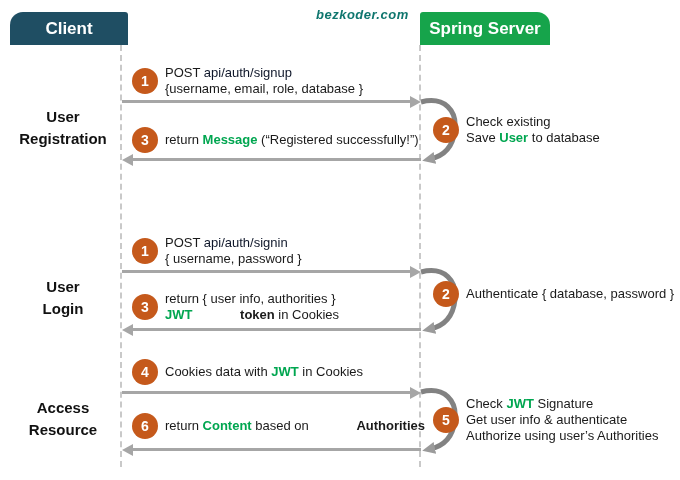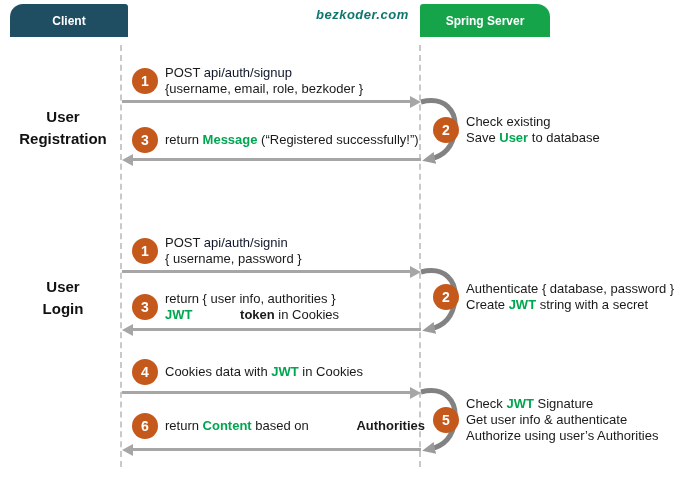--- a/index.html
+++ b/index.html
@@ -5,22 +5,22 @@
   html,body { margin:0; padding:0; background:#ffffff; }
   .canvas {
     position:relative; width:680px; height:480px; background:#ffffff; overflow:hidden;
     font-family:"Liberation Sans", sans-serif; color:#1a1a1a;
   }
   .watermark {
     position:absolute; left:316px; top:7px; font-size:13px; font-style:italic; font-weight:bold;
     color:#0f766e; letter-spacing:0.5px;
   }
   .actor-box {
-    position:absolute; top:4px; height:33px; display:flex; align-items:center; justify-content:center;
-    color:#ffffff; font-size:12px; font-weight:bold;
+    position:absolute; top:12px; height:33px; display:flex; align-items:center; justify-content:center;
+    color:#ffffff; font-size:17px; font-weight:bold;
   }
   .actor-client { left:10px; width:118px; background:#1f4e63; border-radius:13px 3px 0 0; }
   .actor-server { left:420px; width:130px; background:#16a44b; border-radius:3px 13px 0 0; }
   .lifeline { position:absolute; top:45px; height:422px; width:0; border-left:2px dashed #c9c9c9; }
   .lifeline-client { left:120px; }
   .lifeline-server { left:419px; }
   .section-label {
     position:absolute; left:2px; width:122px; text-align:center;
     font-size:15px; font-weight:bold; line-height:22px; color:#111111;
   }
@@ -57,26 +57,30 @@
   <div class="lifeline lifeline-server"></div>
 
   <div class="section-label" style="top:106px;">
     <div>User</div>
     <div>Registration</div>
   </div>
   <div class="section-label" style="top:276px;">
     <div>User</div>
     <div>Login</div>
   </div>
+  <div class="section-label" style="top:397px;">
+    <div>Access</div>
+    <div>Resource</div>
+  </div>
 
   <div class="msg-row" style="left:132px; top:65px;">
     <div class="badge">1</div>
     <div class="msg-text">
       <div><span>POST </span><span class="link">api/auth/signup</span></div>
-      <div>{username, email, role, bezkoder }</div>
+      <div>{username, email, role, database }</div>
     </div>
   </div>
   <div class="arrow-line" style="left:122px; top:100px; width:288px;"></div>
   <div class="arrow-head head-right" style="left:410px; top:96px;"></div>
 
   <div class="msg-row" style="left:433px; top:114px;">
     <div class="badge">2</div>
     <div class="msg-text">
       <div>Check existing</div>
       <div><span>Save </span><span class="green">User</span><span> to database</span></div>
@@ -108,21 +112,20 @@
       <div>{ username, password }</div>
     </div>
   </div>
   <div class="arrow-line" style="left:122px; top:270px; width:288px;"></div>
   <div class="arrow-head head-right" style="left:410px; top:266px;"></div>
 
   <div class="msg-row" style="left:433px; top:281px;">
     <div class="badge">2</div>
     <div class="msg-text">
       <div>Authenticate { database, password }</div>
-      <div><span>Create </span><span class="green">JWT</span><span> string with a secret</span></div>
     </div>
   </div>
 
   <div class="msg-row" style="left:132px; top:291px;">
     <div class="badge">3</div>
     <div class="msg-text">
       <div>return { user info, authorities }</div>
       <div><span class="green">JWT</span><span class="bold"> token</span><span> in Cookies</span></div>
     </div>
   </div>

